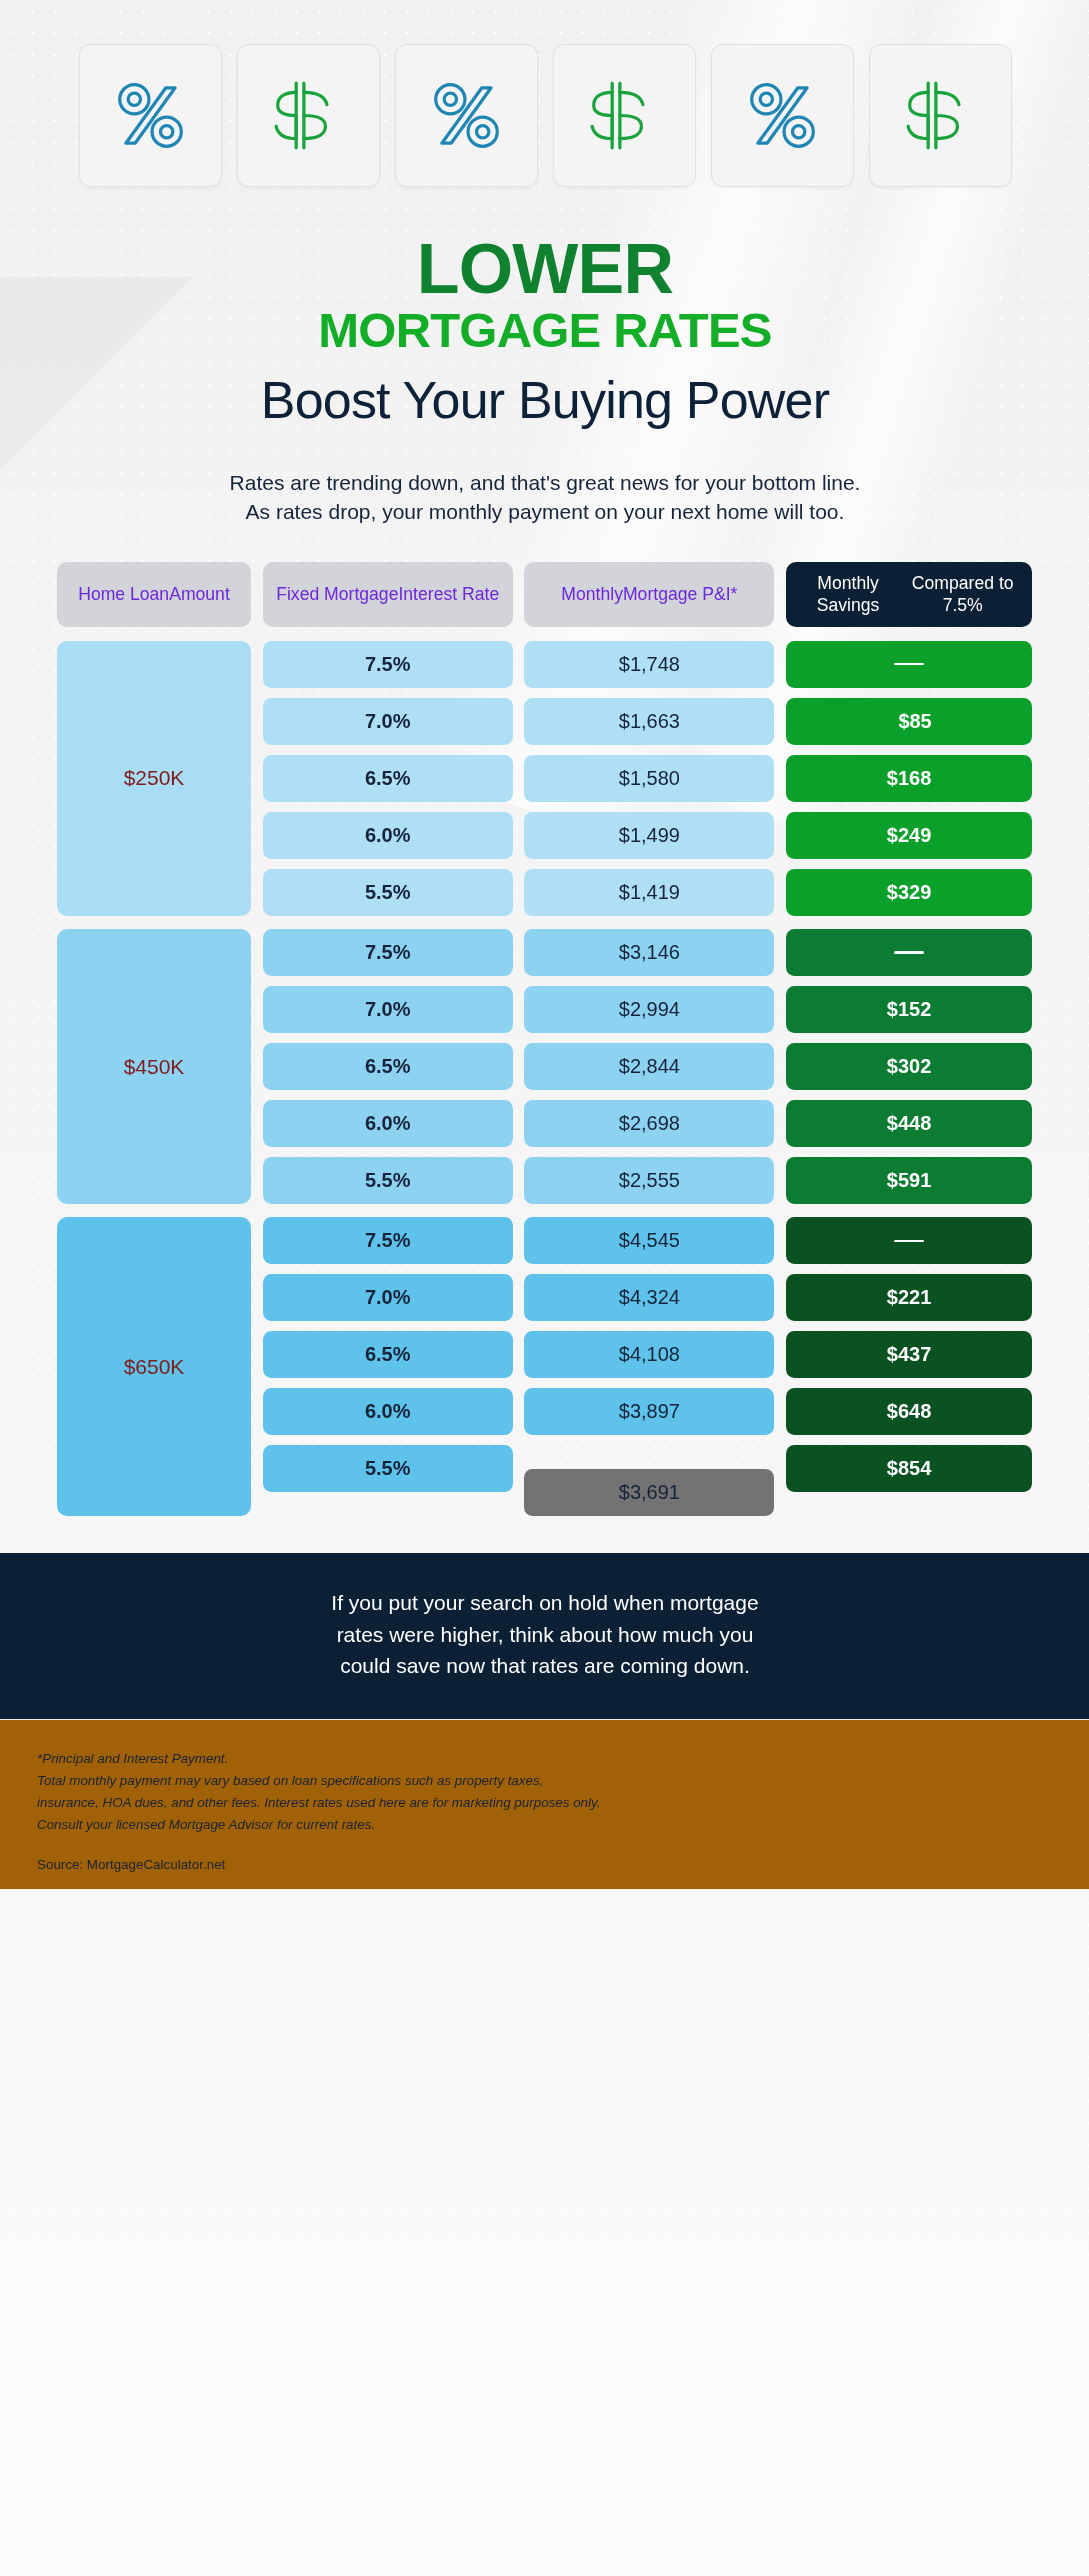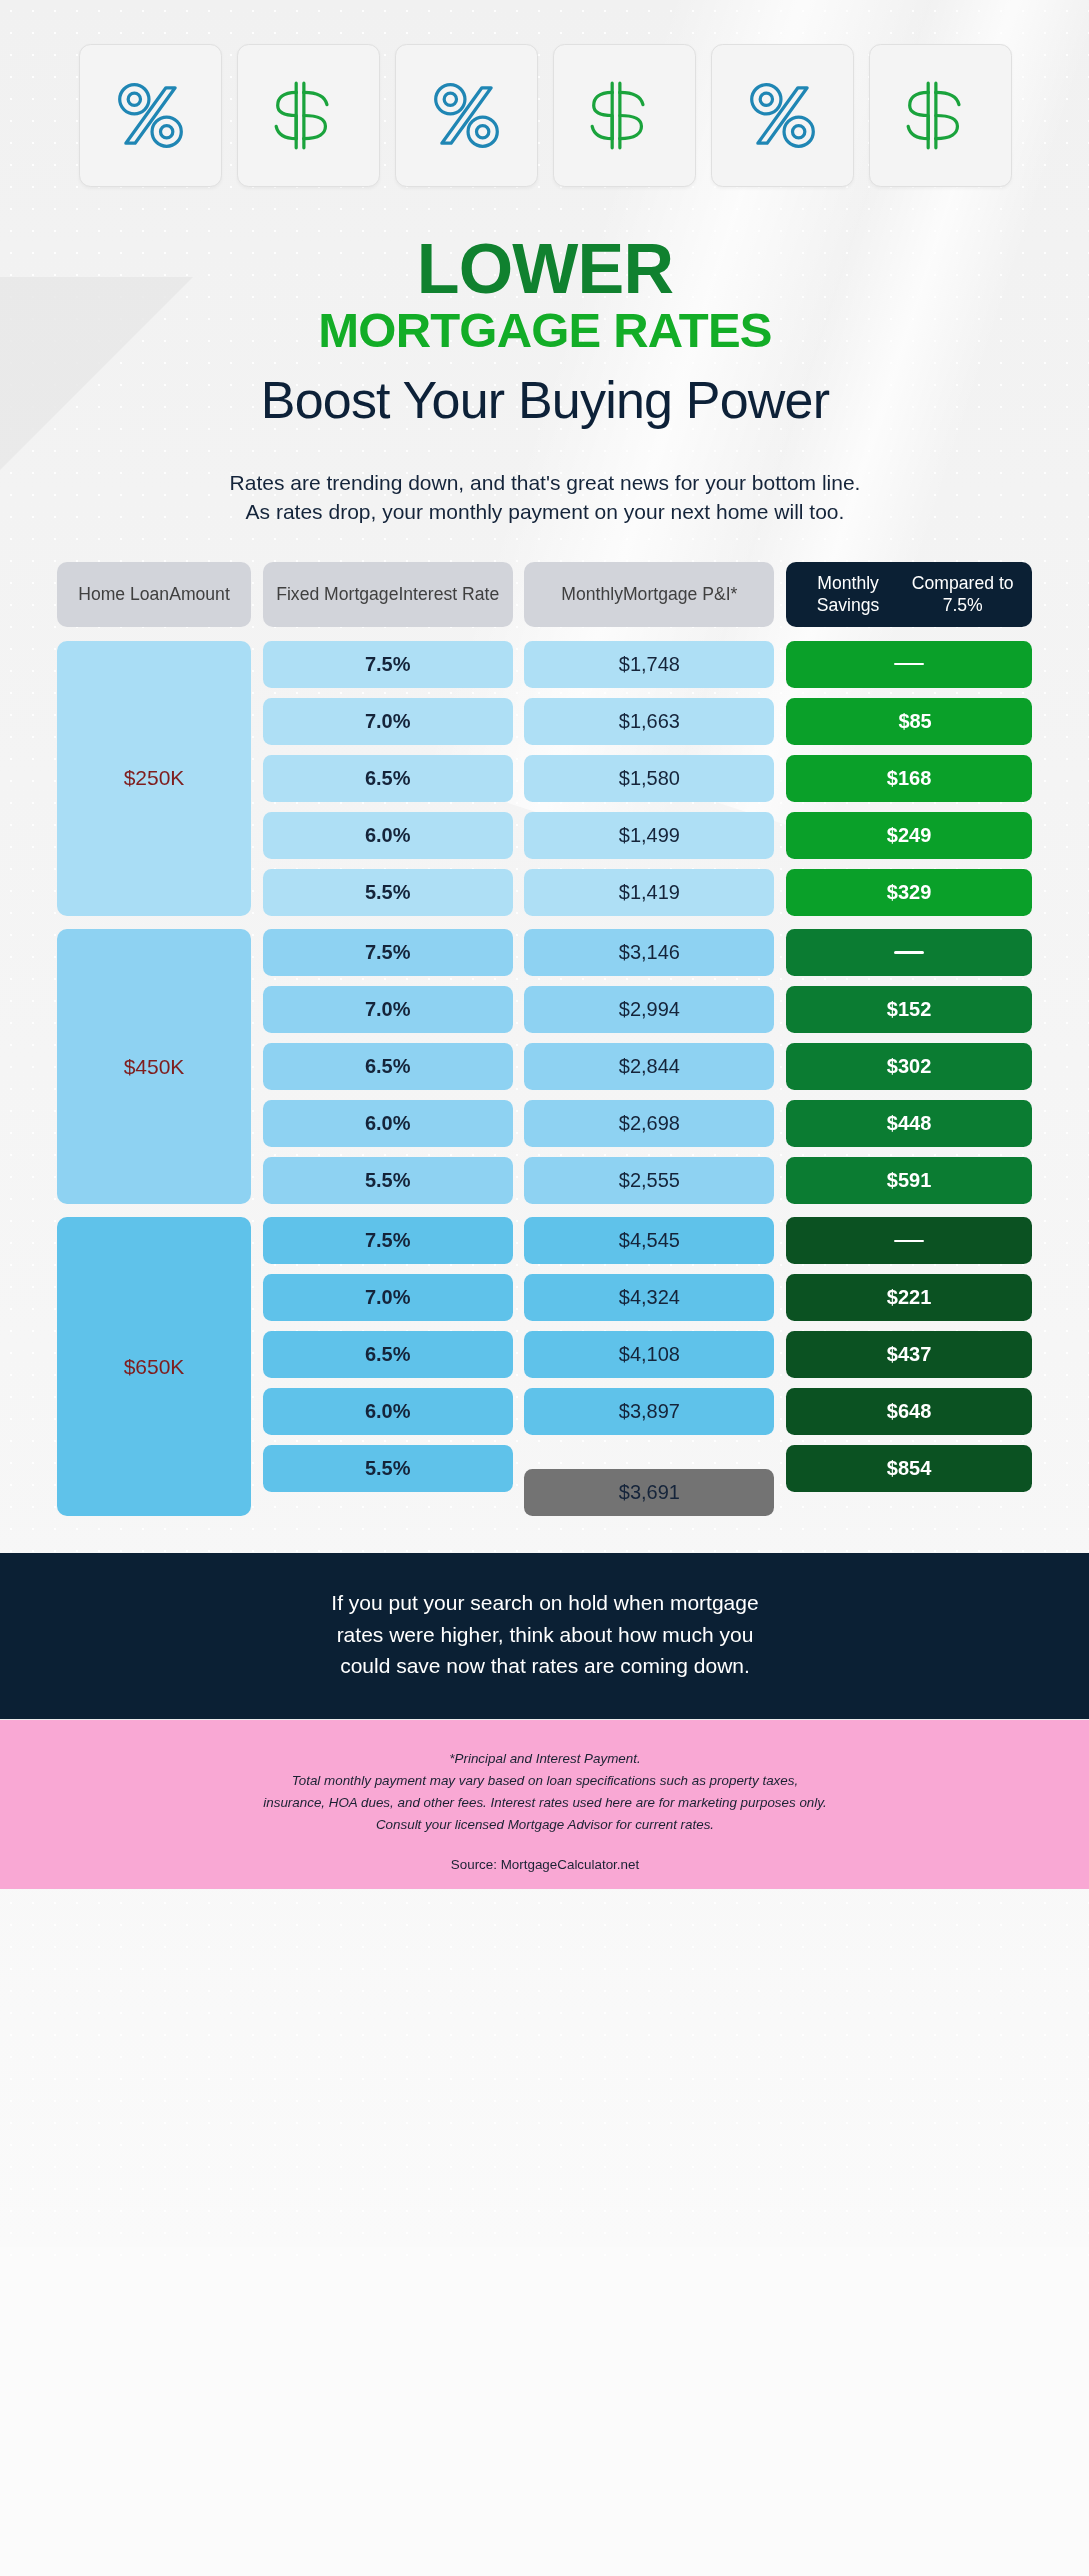--- a/index.html
+++ b/index.html
@@ -102,21 +102,21 @@
     column-gap:11.7px;
   }
 
   .hdr-cell {
     background:#d2d4da;
     border-radius:10px;
     height:65px;
     display:flex; align-items:center; justify-content:center;
     text-align:center;
     font-size:17.6px; line-height:1.25;
-    color:#404040;
+    color:#6d28d9;
     padding:0 8.4px;
   }
   .hdr-cell.accent {
     background:#0b2034;
     color:#ffffff;
   }
 
   .group { margin-top:13.4px; }
   .group-grid {
     display:grid;
@@ -158,24 +158,23 @@
   }
   .banner p {
     color:#ffffff;
     font-size:21px;
     line-height:1.5;
   }
 
   
   .footer {
     position:relative;
-    background:#f9a8d4;
+    background:#a16207;
     padding:28.5px 37px 17px;
     border-top:0.8px solid #ececec;
-    text-align:center;
   }
   .footer .fine {
     font-style:italic;
     font-size:13.4px;
     line-height:1.62;
     color:#1a2233;
   }
   .footer .source {
     margin-top:22px;
     font-size:13.4px;

